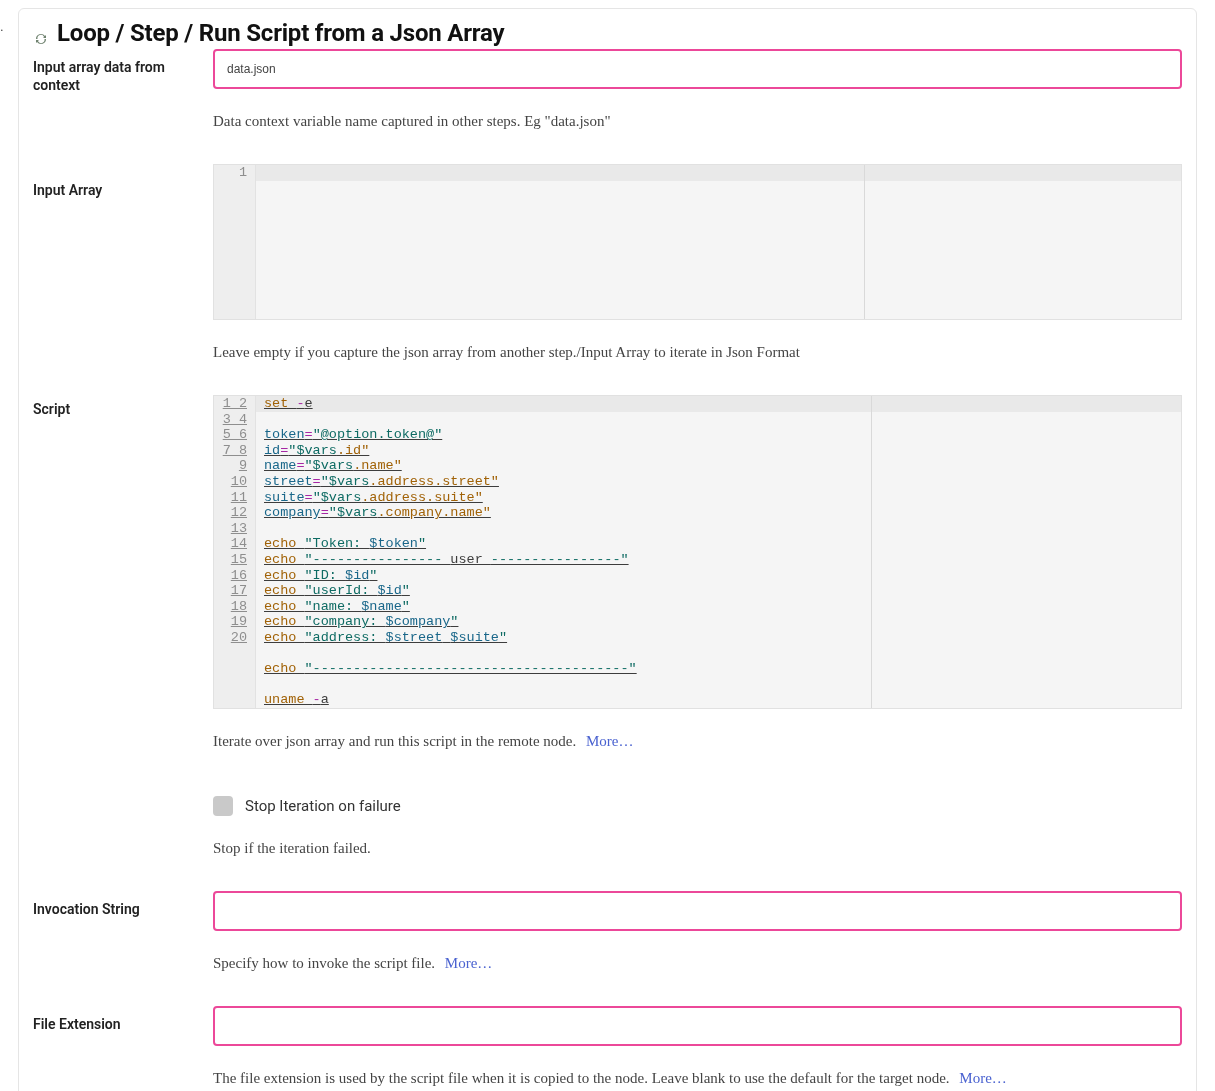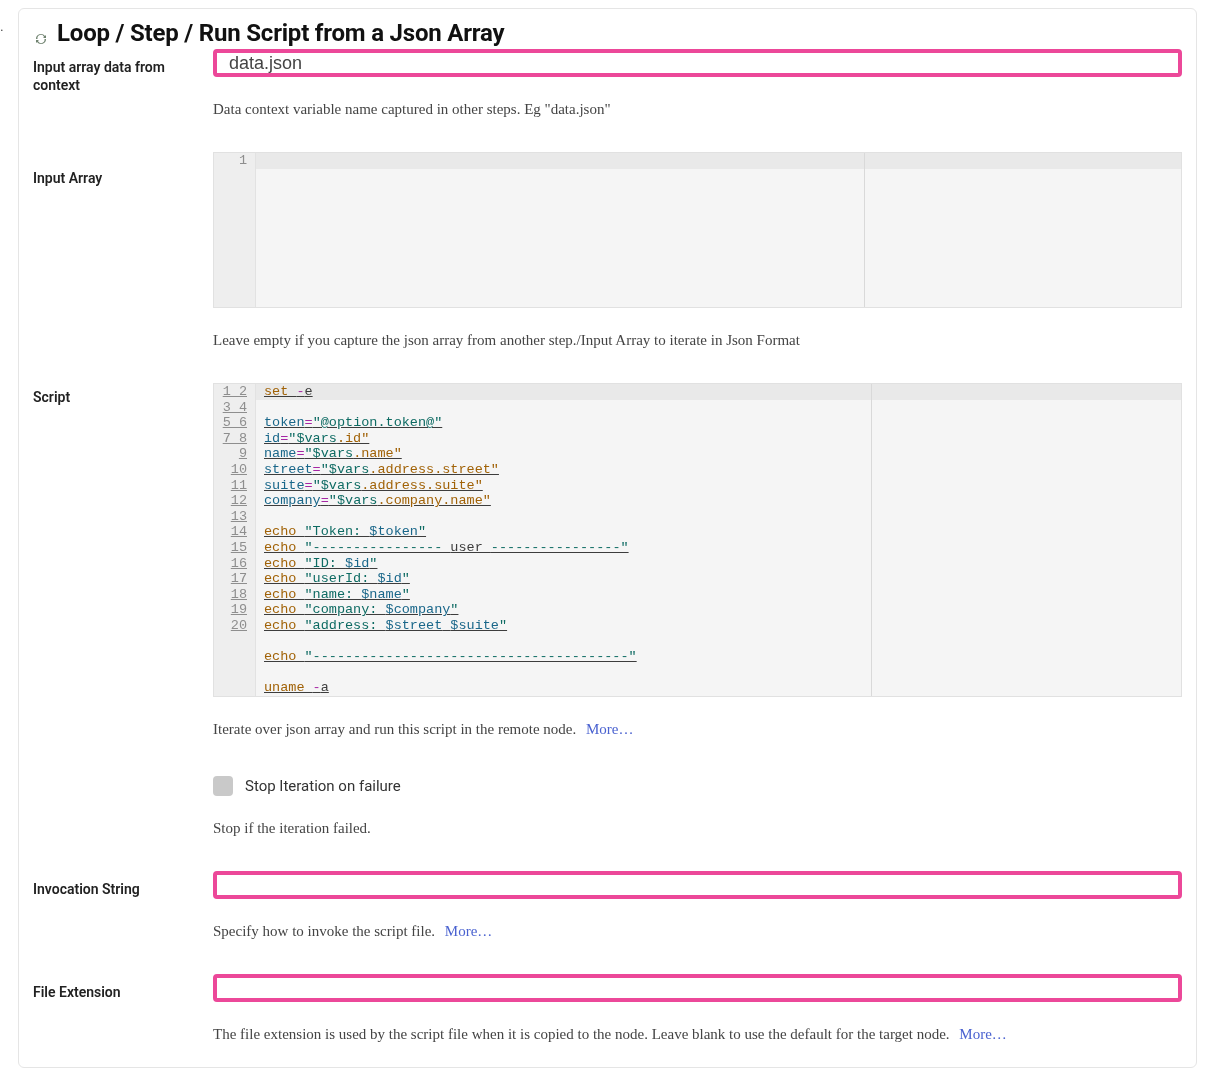--- a/index.html
+++ b/index.html
@@ -65,25 +65,25 @@
     color: #222;
     line-height: 1.25;
   }
   .form-label.top-align { padding-top: 18px; }
   .form-content {
     flex: 1;
     min-width: 0;
   }
   input.text-input {
     width: 100%;
-    height: 28px;
-    border: 4px solid #ec4899;
+    height: 40px;
+    border: 2px solid #ec4899;
     border-radius: 4px;
     padding: 0 12px;
-    font-size: 18px;
+    font-size: 12px;
     color: #444;
     background: #fff;
   }
   .help {
     margin-top: 24px;
     font-size: 15px;
     color: #444;
     font-family: Liberation Serif, serif;
   }
   .help a.more {
@@ -136,21 +136,21 @@
   .tok-cmd   { color: #a16207; }
   .tok-var   { color: #1a678a; }
   .tok-str   { color: #0e6b63; }
   .tok-op    { color: #a626a4; }
   .tok-p     { color: #3d3d3d; }
 
   .checkbox-row {
     display: flex;
     align-items: center;
     gap: 12px;
-    margin-top: 12px;
+    margin-top: 20px;
   }
   .chk {
     width: 20px; height: 20px;
     border-radius: 4px;
     background: #c9c9c9;
     display:inline-block;
   }
   .chk-label {
     font-size: 15px;
     color: #333;

